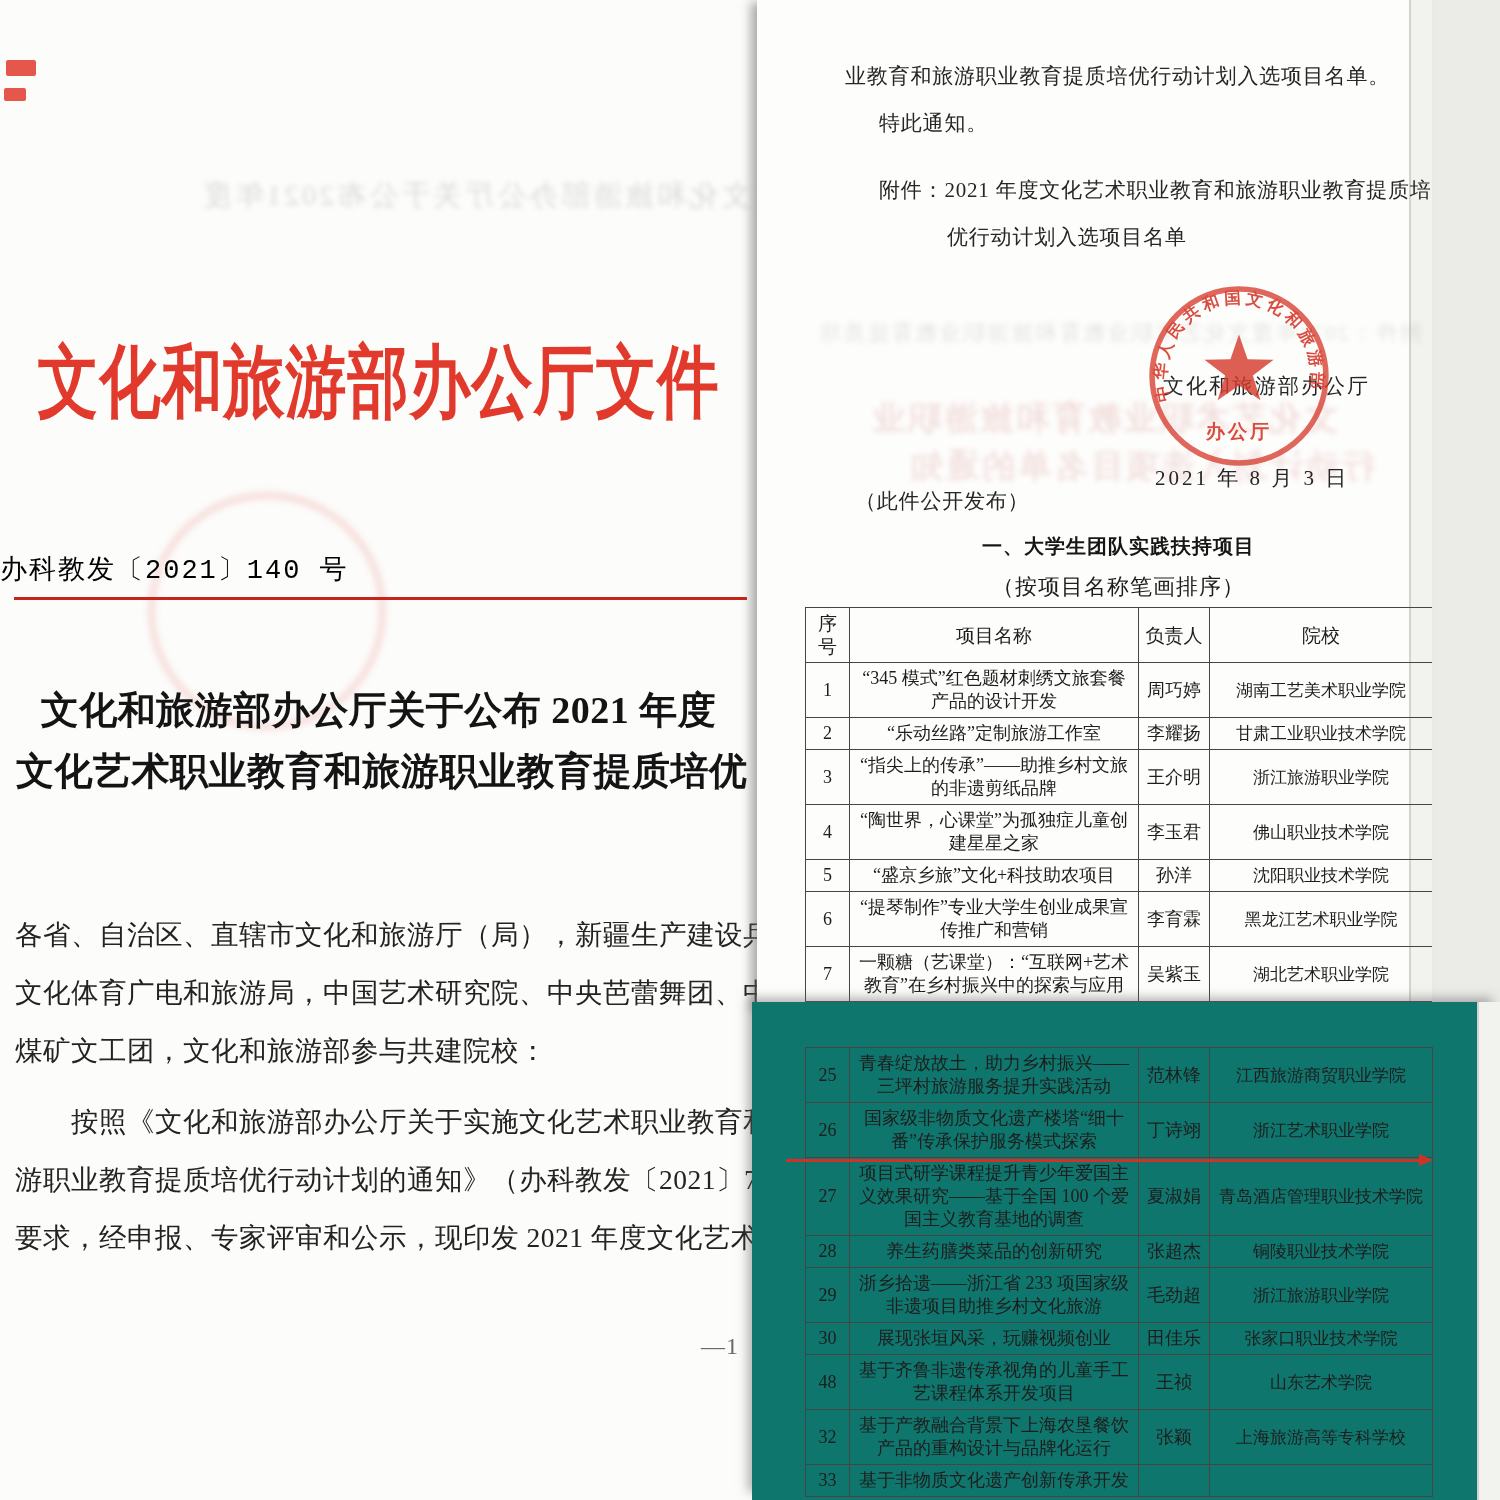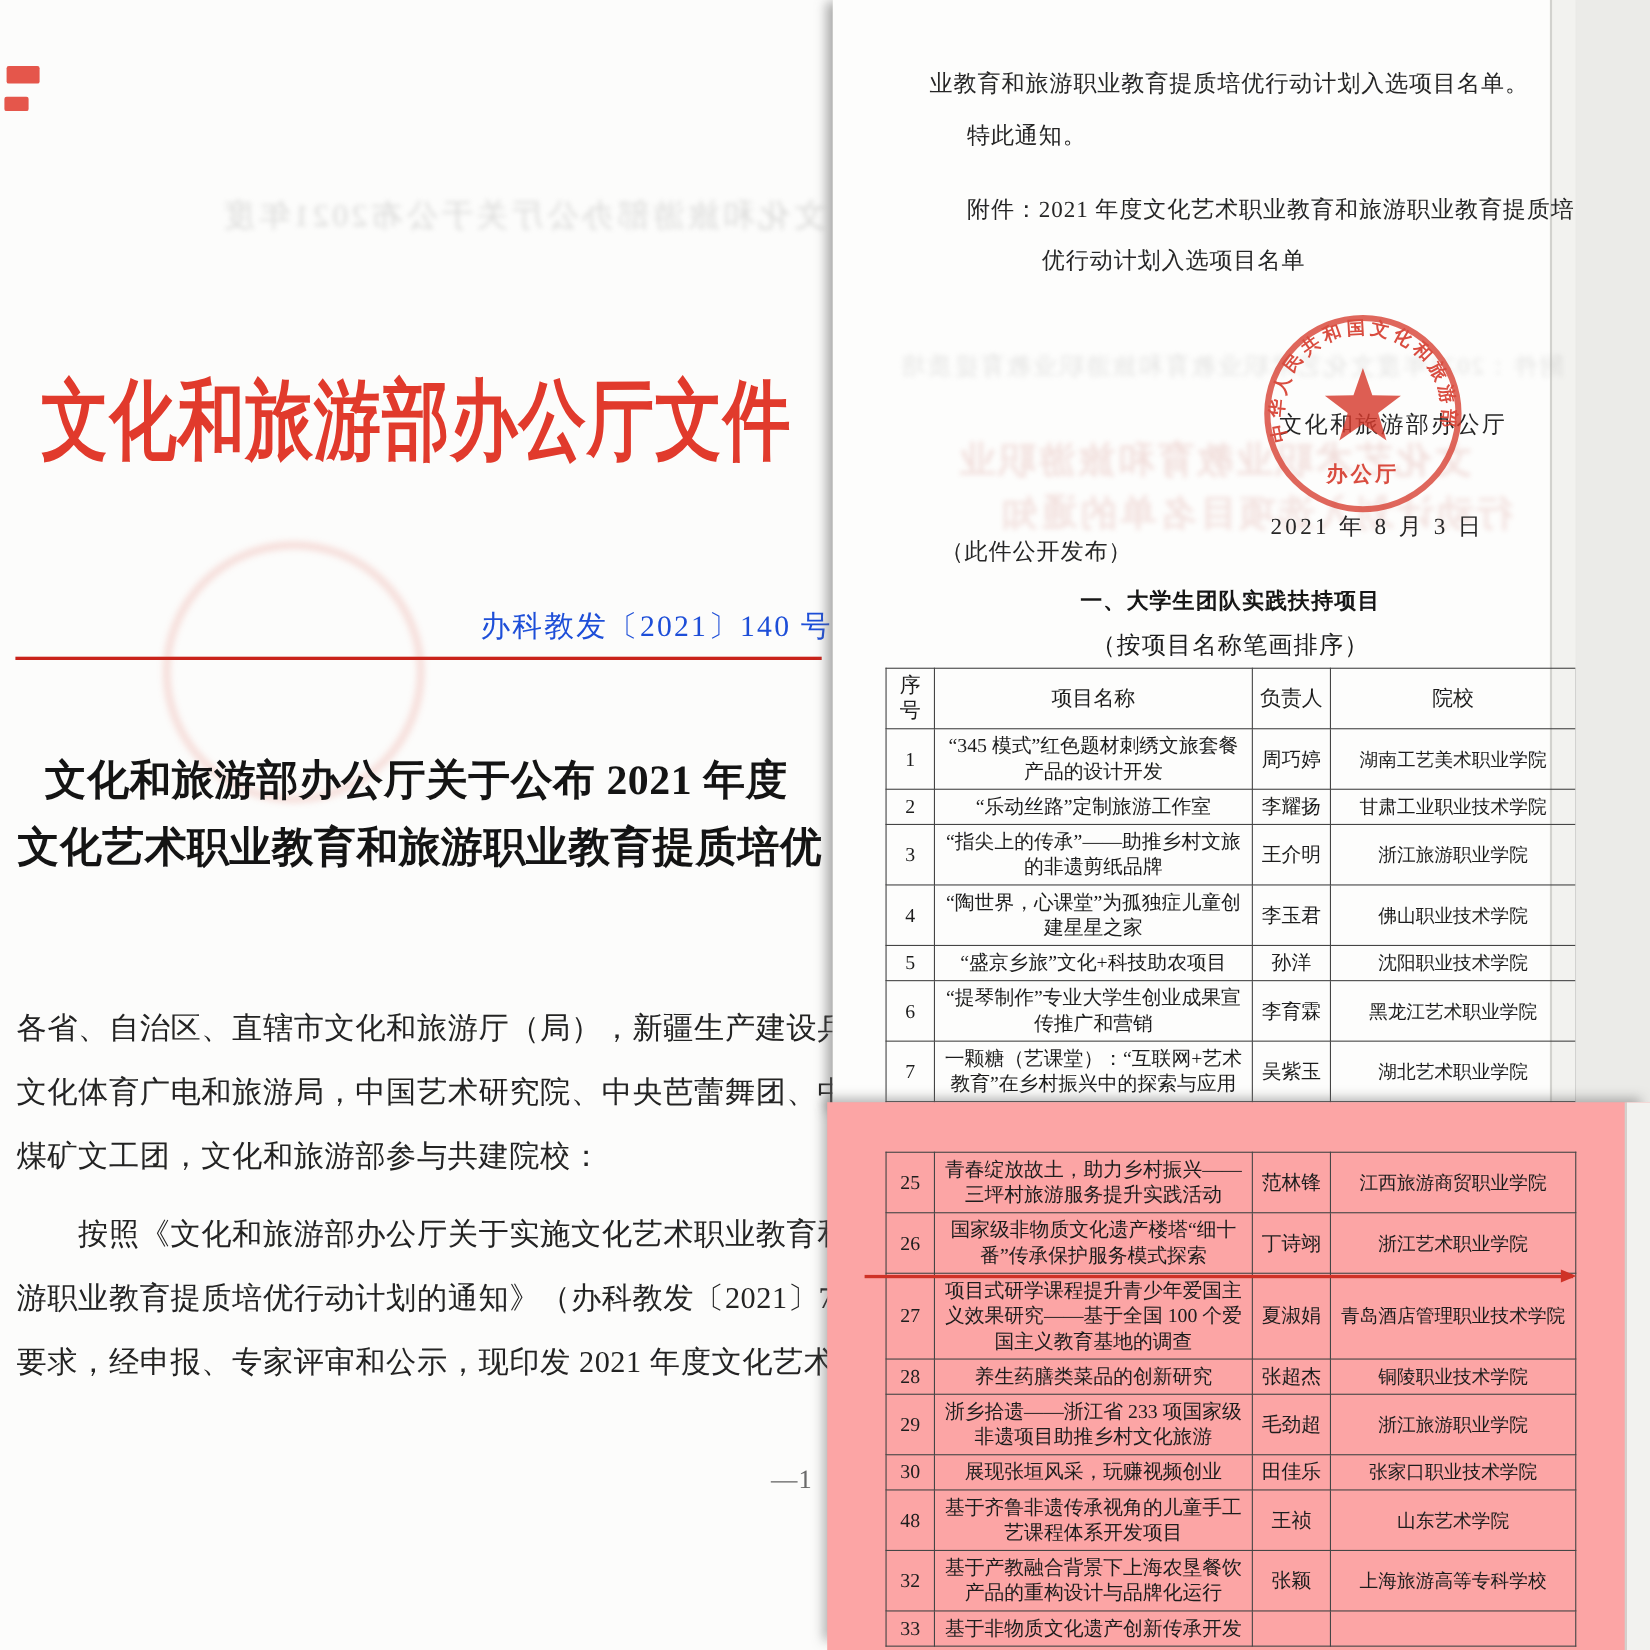--- a/index.html
+++ b/index.html
@@ -2,32 +2,32 @@
 <html><head>
 <meta charset="utf-8">
 <style>
   html,body{margin:0;padding:0;}
   .canvas{position:relative;width:1500px;height:1500px;background:#ebebe8;overflow:hidden;
           font-family:"Liberation Serif","DejaVu Serif",serif;color:#222;}
   .page{position:absolute;background:#fdfdfc;overflow:hidden;}
   .page-left{left:0;top:0;width:757px;height:1500px;z-index:1;background:#fcfcfb;}
   .page-rt{left:757px;top:0;width:675px;height:1012px;z-index:2;background:#fdfdfc;
            box-shadow:-8px 0 10px -2px rgba(100,100,100,.55);}
-  .page-rb{left:752px;top:1002px;width:748px;height:498px;z-index:3;background:#fca5a5;
+  .page-rb{left:752px;top:1002px;width:748px;height:498px;z-index:3;background:#0f766e;
            box-shadow:-6px -6px 10px -2px rgba(100,100,100,.5);}
   .abs{position:absolute;}
   
   .red-mark{position:absolute;background:#e0382b;border-radius:2px;opacity:.85;}
   .bleed{position:absolute;transform:scaleX(-1);filter:blur(2.5px);white-space:nowrap;pointer-events:none;}
   .bleed-left-top{top:176px;left:160px;width:590px;font-size:29px;letter-spacing:3px;color:#9a9a98;opacity:.35;}
   .seal-bleed{top:492px;left:148px;width:224px;height:224px;border:7px solid rgba(216,70,50,.16);
               border-radius:50%;filter:blur(3px);}
   .red-header{top:330px;left:0;right:0;text-align:center;font-size:61px;font-weight:bold;color:#e13a2c;
               transform:scaleY(1.30);transform-origin:50% 0;letter-spacing:1px;white-space:nowrap;}
-  .doc-number{top:551px;left:0;right:0;text-align:right;font-size:27px;letter-spacing:2px;color:#1d4ed8;}
+  .doc-number{top:551px;left:0;right:0;text-align:left;font-size:27px;letter-spacing:2px;color:#000000;font-family:Liberation Mono, monospace;}
   .red-rule{top:597px;left:14px;width:733px;height:3px;background:#c9231a;}
   .doc-title{top:664px;left:0;right:0;text-align:center;font-weight:bold;font-size:38px;line-height:61px;
              letter-spacing:.5px;color:#141414;white-space:nowrap;}
   .body-p{font-size:27.5px;line-height:58px;letter-spacing:.5px;white-space:nowrap;color:#232323;}
   .body-p1{top:906px;left:15px;}
   .body-p2{top:1093px;left:15px;}
   .indent{padding-left:56px;}
   .pageno{top:1333px;left:701px;font-size:24px;color:#6a6a6a;letter-spacing:1px;}
   
   .rt-line{position:absolute;font-size:21px;letter-spacing:.8px;color:#262626;white-space:nowrap;}

